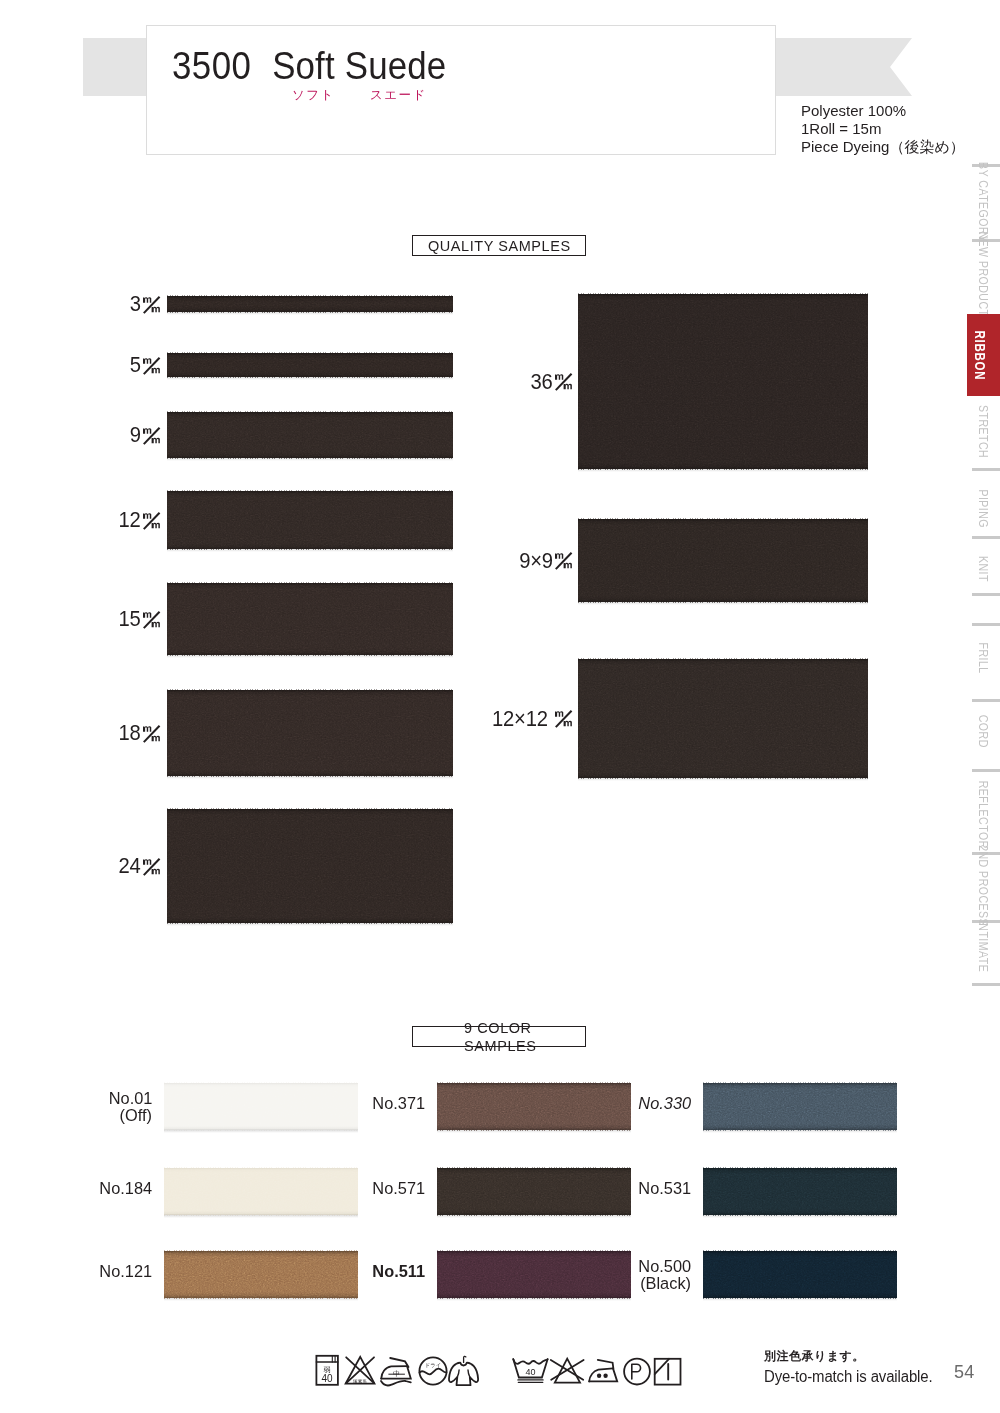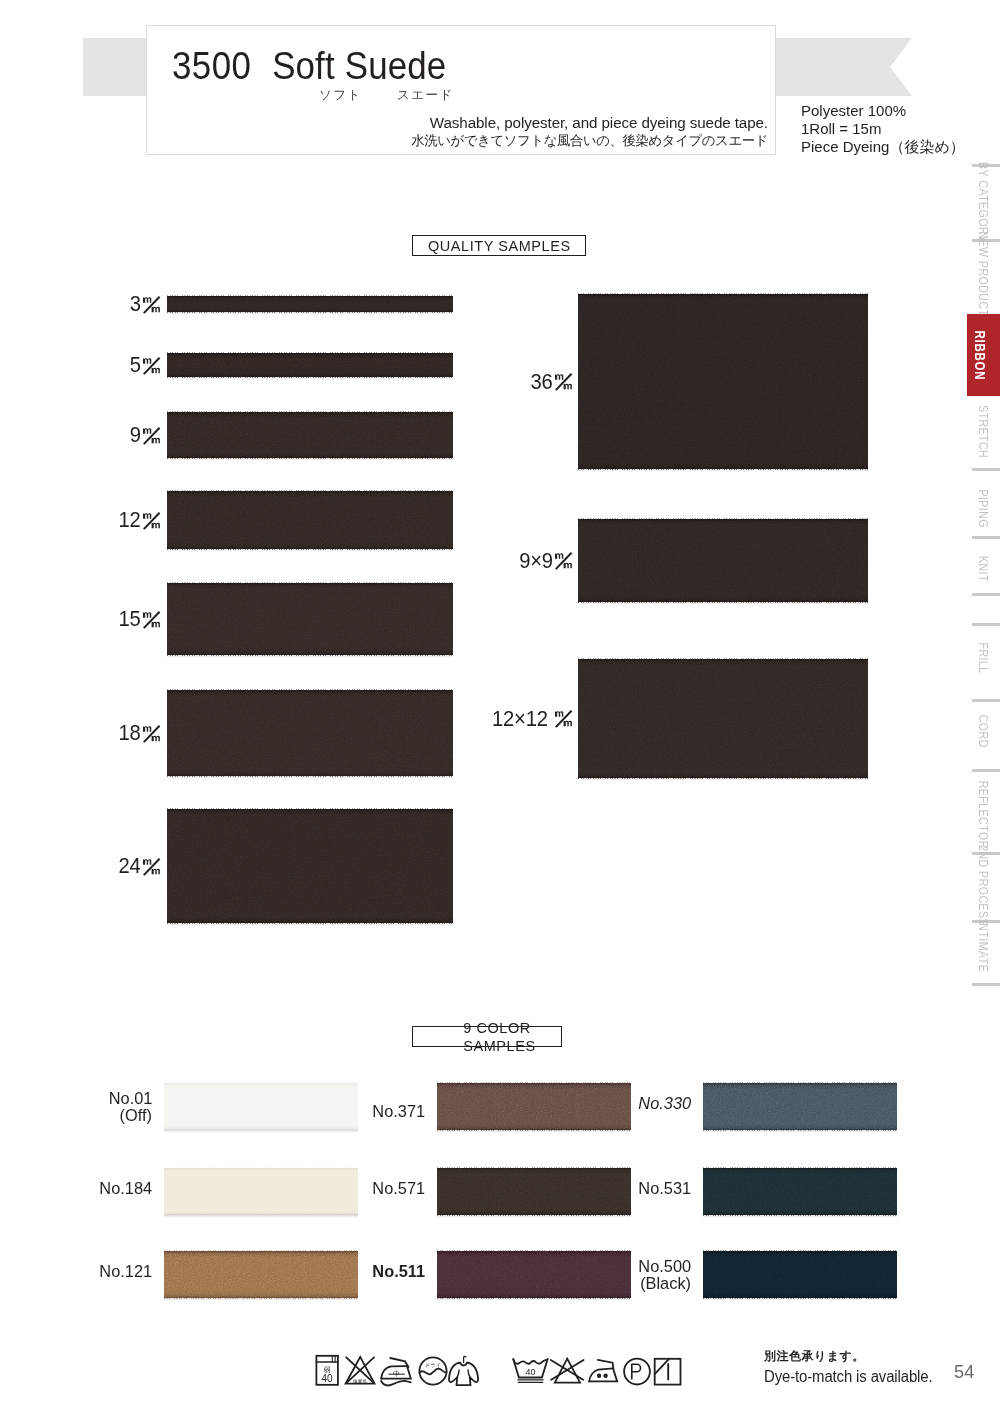--- a/index.html
+++ b/index.html
@@ -13,21 +13,21 @@
   .ribbon-band{position:absolute;left:83px;top:38px;width:829px;height:58px;
      background:#e4e4e4;
      clip-path:polygon(0 0, 100% 0, 97.35% 50%, 100% 100%, 0 100%);
   }
   .title-card{position:absolute;left:146px;top:25px;width:630px;height:130px;
      background:#fff;border:1px solid #dcdcdc;box-sizing:border-box;}
   .title-line{position:absolute;white-space:nowrap;transform-origin:0 50%;transform:scaleX(0.905);}
   .title-code{font-size:38.5px;font-weight:400;letter-spacing:0.5px;
      font-family:"Liberation Sans","DejaVu Sans",sans-serif;color:#231f20;}
   .title-name{font-size:38.5px;font-weight:400;letter-spacing:0.2px;margin-left:23px;color:#231f20;}
-  .kana-row{position:absolute;font-size:12.5px;color:#404040;width:200px;height:16px;white-space:nowrap;margin-left:27px;}
+  .kana-row{position:absolute;font-size:12.5px;color:#be185d;width:200px;height:16px;white-space:nowrap;}
   .kana-1{position:absolute;left:0;top:0;letter-spacing:1.5px;white-space:nowrap;}
   .kana-2{position:absolute;left:78px;top:0;letter-spacing:1.5px;white-space:nowrap;}
   .desc{position:absolute;left:350px;top:113px;width:418px;text-align:right;}
   .desc-en{font-size:15.2px;font-weight:400;letter-spacing:-0.1px;color:#231f20;line-height:19px;}
   .desc-ja{font-size:13.4px;color:#231f20;line-height:17.5px;letter-spacing:-0.4px;
      font-feature-settings:"palt" 1;}
 
   .specs{position:absolute;left:801px;top:102px;font-size:15px;line-height:18.2px;color:#231f20;}
 
   
@@ -124,24 +124,20 @@
 
   <div class="ribbon-band"></div>
   <div class="title-card"></div>
   <div class="title-line" style="left:172px;top:44px;">
     <span class="title-code">3500</span><span class="title-name">Soft Suede</span>
   </div>
   <div class="kana-row" style="left:292px;top:87px;">
     <span class="kana-1">ソフト</span>
     <span class="kana-2">スエード</span>
   </div>
-  <div class="desc">
-    <div class="desc-en">Washable, polyester, and piece dyeing suede tape.</div>
-    <div class="desc-ja">水洗いができてソフトな風合いの、後染めタイプのスエード</div>
-  </div>
   <div class="specs">
     <div>Polyester  100%</div>
     <div>1Roll = 15m</div>
     <div>Piece Dyeing（後染め）</div>
   </div>
 
   <div class="sidebar" id="sidebar">
       <div class="tab-sep" style="top:164px;"></div>
       <div class="tab-sep" style="top:239px;"></div>
       <div class="tab-sep" style="top:468px;"></div>
@@ -339,34 +335,34 @@
       <div class="swatch" style="left:578px;top:659px;width:290px;height:119px;background:#2c2522;color:#2c2522;">
         <div class="tex"></div>
         <div class="tex2"></div>
         <div class="edge"></div>
         <div class="fringe top"></div>
         <div class="fringe"></div>
       </div>
       <div class="shadow" style="left:578px;top:778px;width:290px;"></div>
     </div>
 
-  <div class="sect-head" style="left:412px;top:1026px;width:150px;height:21px;padding-left:47px;">
+  <div class="sect-head" style="left:412px;top:1026px;width:174px;height:21px;padding-left:47px;">
     <span>9 COLOR SAMPLES</span>
   </div>
   <div id="color-grid">
       <div class="cs-label" style="left:58px;top:1089.5px;width:94px;"><span>No.01</span><span class="sub">(Off)</span></div>
       <div class="swatch light" style="left:164px;top:1083px;width:194px;height:47px;background:#f6f5f1;color:#f6f5f1;">
         <div class="tex"></div>
         <div class="tex2"></div>
         <div class="edge"></div>
         <div class="fringe top"></div>
         <div class="fringe"></div>
       </div>
       <div class="shadow" style="left:164px;top:1130px;width:194px;"></div>
-      <div class="cs-label" style="left:331px;top:1094.5px;width:94px;margin-top:8px;"><span>No.371</span></div>
+      <div class="cs-label" style="left:331px;top:1094.5px;width:94px;"><span>No.371</span></div>
       <div class="swatch" style="left:437px;top:1083px;width:194px;height:47px;background:#5f4840;color:#5f4840;">
         <div class="tex"></div>
         <div class="tex2"></div>
         <div class="edge"></div>
         <div class="fringe top"></div>
         <div class="fringe"></div>
       </div>
       <div class="shadow" style="left:437px;top:1130px;width:194px;"></div>
       <div class="cs-label" style="left:597px;top:1094.5px;width:94px;font-style:italic;"><span>No.330</span></div>
       <div class="swatch" style="left:703px;top:1083px;width:194px;height:47px;background:#42505c;color:#42505c;">

